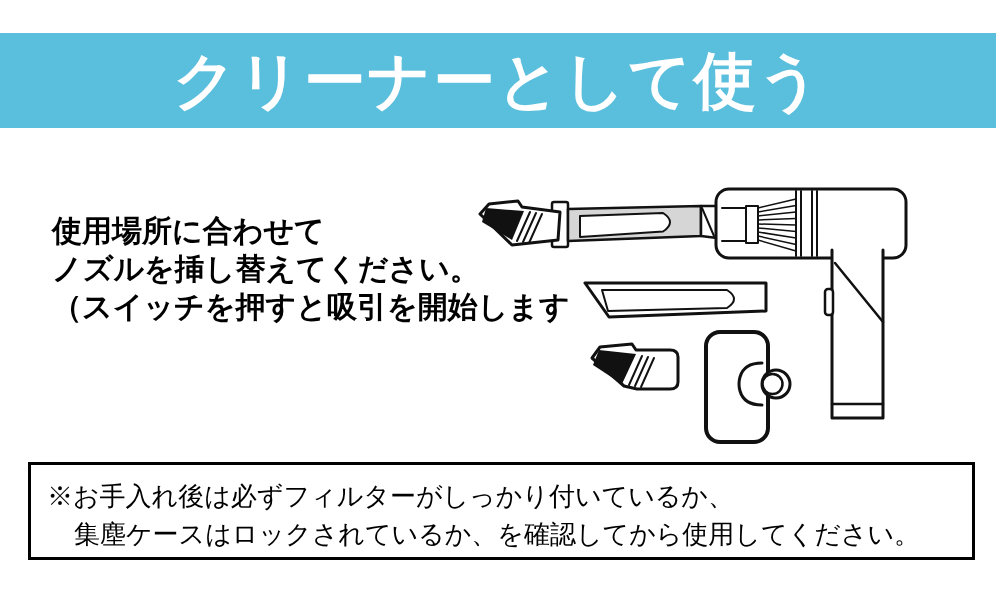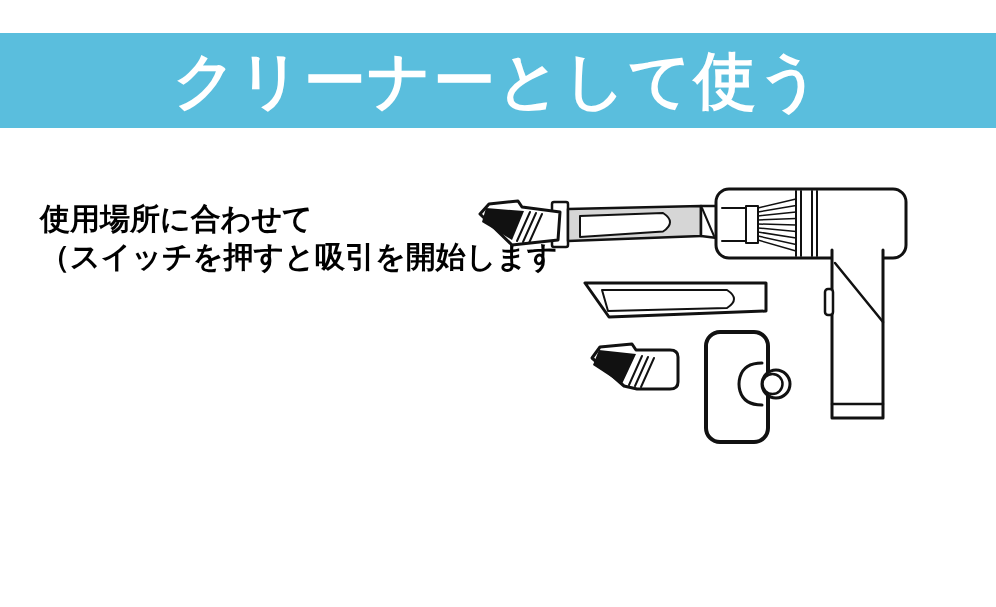--- a/index.html
+++ b/index.html
@@ -1,40 +1,41 @@
 <!DOCTYPE html>
 <html><head>
 <meta charset="utf-8">
 <style>
   html,body{margin:0;padding:0;background:#fff;}
   .page{position:relative;width:996px;height:607px;background:#fff;overflow:hidden;
         font-family:"Liberation Sans",sans-serif;color:#000;}
   .banner{position:absolute;left:0;top:33px;width:996px;height:95px;
           display:flex;align-items:center;justify-content:center;}
   .banner-title{margin:16px;font-size:62px;font-weight:bold;letter-spacing:2px;line-height:95px;white-space:nowrap;}
-  .para{position:absolute;margin:0;font-size:30px;line-height:38px;font-weight:bold;white-space:nowrap;}
+  .para{position:absolute;margin:12px;font-size:30px;line-height:38px;font-weight:bold;white-space:nowrap;}
   .para-nozzle{left:40px;top:200px;}
   .para-switch{left:40px;top:369px;}
   .line{display:block;}
   .caution{position:absolute;left:28px;top:462px;width:947px;height:98px;box-sizing:border-box;
            border:3px solid #000;padding:12px 0 0 16px;font-size:26px;line-height:38px;white-space:nowrap;}
   .caution .indent{margin-left:27px;}
   .illustration{position:absolute;left:440px;top:150px;}
 </style>
 </head>
 <body>
 
 <div class="page">
 
   <header class="banner" style="background: rgb(90, 190, 221);">
     <h1 class="banner-title" style="color: rgb(255, 255, 255);">クリーナーとして使う</h1>
   </header>
 
   <p class="para para-nozzle">
     <span class="line">使用場所に合わせて</span>
+    <span class="line">ノズルを挿し替えてください。</span>
     <span class="line">（スイッチを押すと吸引を開始します</span>
   </p>
 
 
   <svg class="illustration" width="540" height="310" viewBox="440 150 540 310" fill="none" stroke-linejoin="round" stroke-linecap="round">
 
     <g stroke="#111">
       <rect x="552" y="202" width="16" height="45" rx="2" fill="#fff" stroke-width="2.5"></rect>
       <polygon points="568,209 701,206 701,236 568,241" fill="#d6d6d6" stroke-width="2.5"></polygon>
       <path d="M580,216 L663,213 Q677,222 663,231.5 L580,237 Z" fill="#fff" stroke-width="2"></path>
@@ -78,14 +79,18 @@
     </g>
 
     <g stroke="#111">
       <rect x="706" y="332" width="62" height="110" rx="14" fill="#fff" stroke-width="4"></rect>
       <path fill="#fff" stroke-width="3" d="M762,363 Q744,363 740,377 Q738,384 740,391 Q744,405 762,405"></path>
       <circle cx="776" cy="384" r="14" fill="#fff" stroke-width="3"></circle>
       <circle cx="772.5" cy="384" r="10" fill="#fff" stroke-width="2.5"></circle>
     </g>
   </svg>
 
+  <div class="caution">
+    <div class="caution-line">※お手入れ後は必ずフィルターがしっかり付いているか、</div>
+    <div class="caution-line indent">集塵ケースはロックされているか、を確認してから使用してください。</div>
+  </div>
 
 </div>
 
 </body></html>

